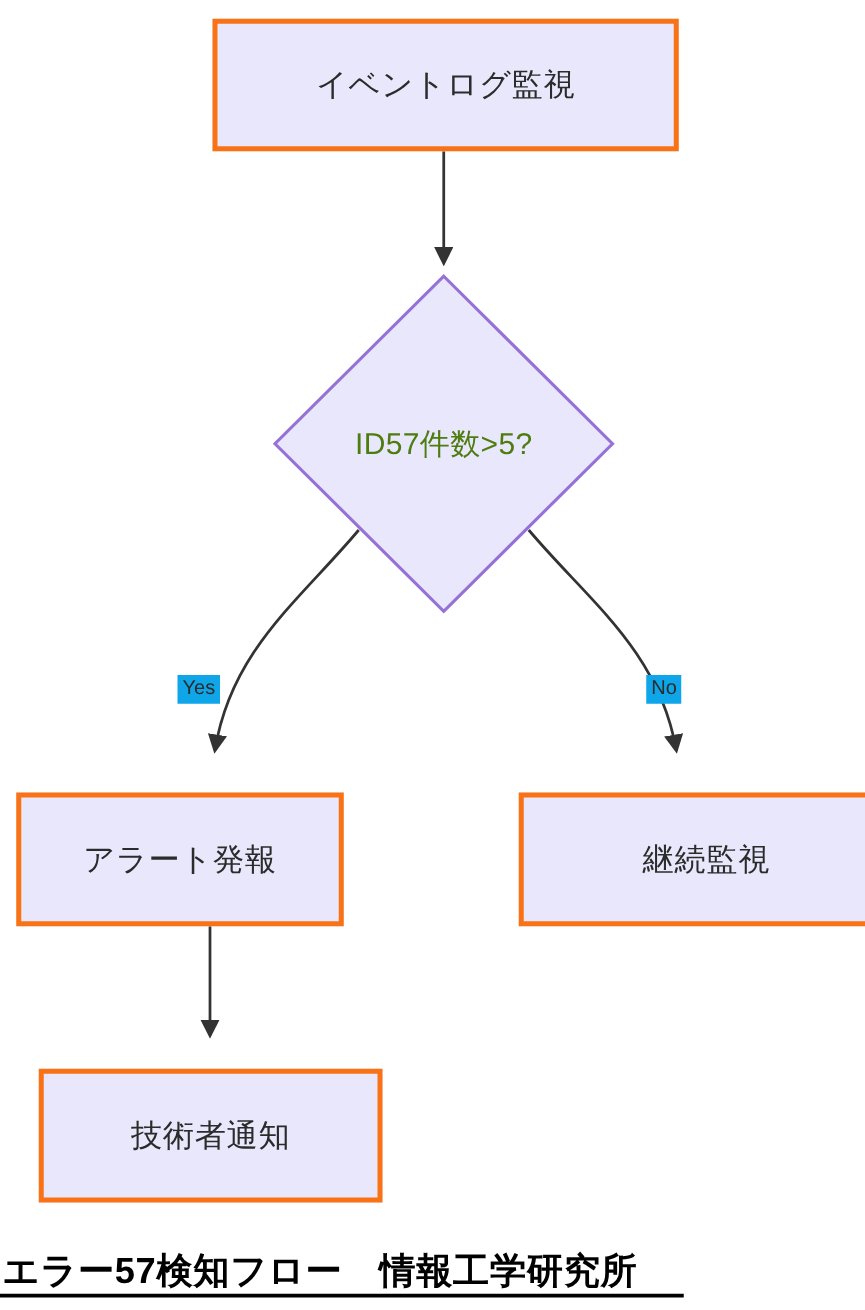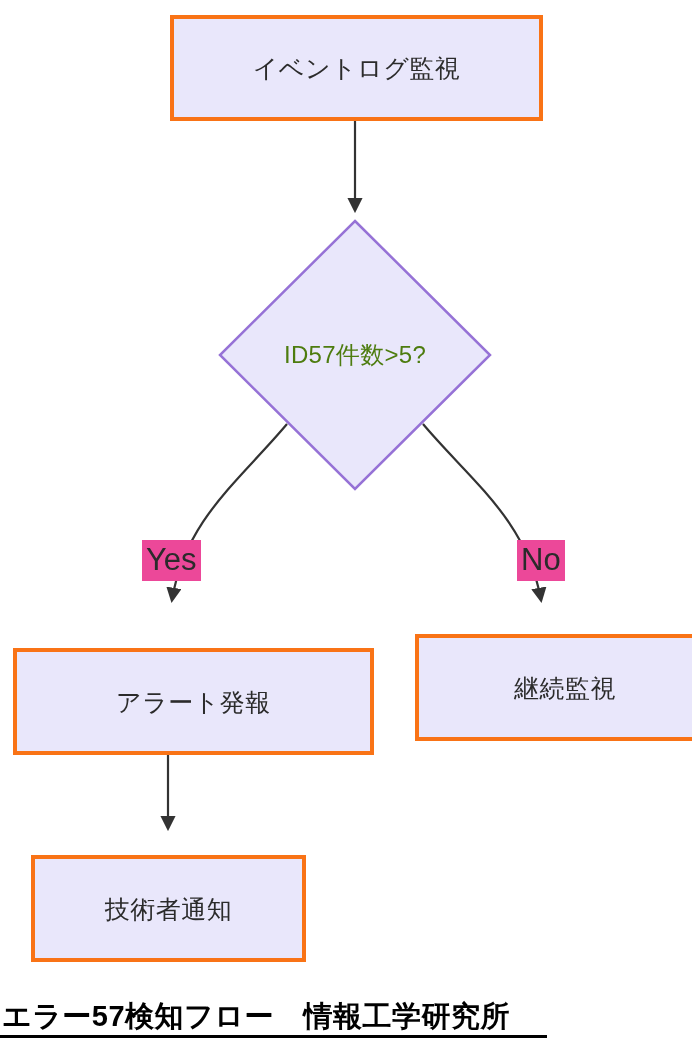--- a/index.html
+++ b/index.html
@@ -51,23 +51,23 @@
   }
   .diamond-label {
     position: relative;
     color: #4d7c0f;
     font-size: 24px;
     white-space: nowrap;
     letter-spacing: 0.3px;
   }
   .edge-label {
     position: absolute;
-    background: #ec4899;
+    background: #0ea5e9;
     color: #2b2b2b;
-    font-size: 31px;
+    font-size: 16px;
     line-height: 1.15;
     padding: 2px 4px 3px 4px;
     white-space: nowrap;
   }
   #figure-caption {
     position: absolute;
     left: 2px;
     top: 997px;
     font-size: 29px;
     font-weight: bold;
@@ -109,21 +109,21 @@
     <span class="node-label">イベントログ監視</span>
   </div>
 
   <div class="diamond-wrap" style="left:218px; top:219px; width:274px; height:272px;">
     <svg width="274" height="272" viewBox="0 0 274 272">
       <polygon points="137,2 272,136 137,270 2,136" fill="#e9e7fb" stroke="#9672d6" stroke-width="2.5" stroke-linejoin="miter"></polygon>
     </svg>
     <span class="diamond-label">ID57件数&gt;5?</span>
   </div>
 
-  <div class="node-box" style="left:13px; top:648px; width:361px; height:107px;">
+  <div class="node-box" style="left:13px; top:634px; width:262px; height:107px;">
     <span class="node-label">アラート発報</span>
   </div>
 
   <div class="node-box" style="left:415px; top:634px; width:300px; height:107px;">
     <span class="node-label">継続監視</span>
   </div>
 
   <div class="node-box" style="left:31px; top:838px; width:275px; height:107px;margin-top:17px;">
     <span class="node-label">技術者通知</span>
   </div>

